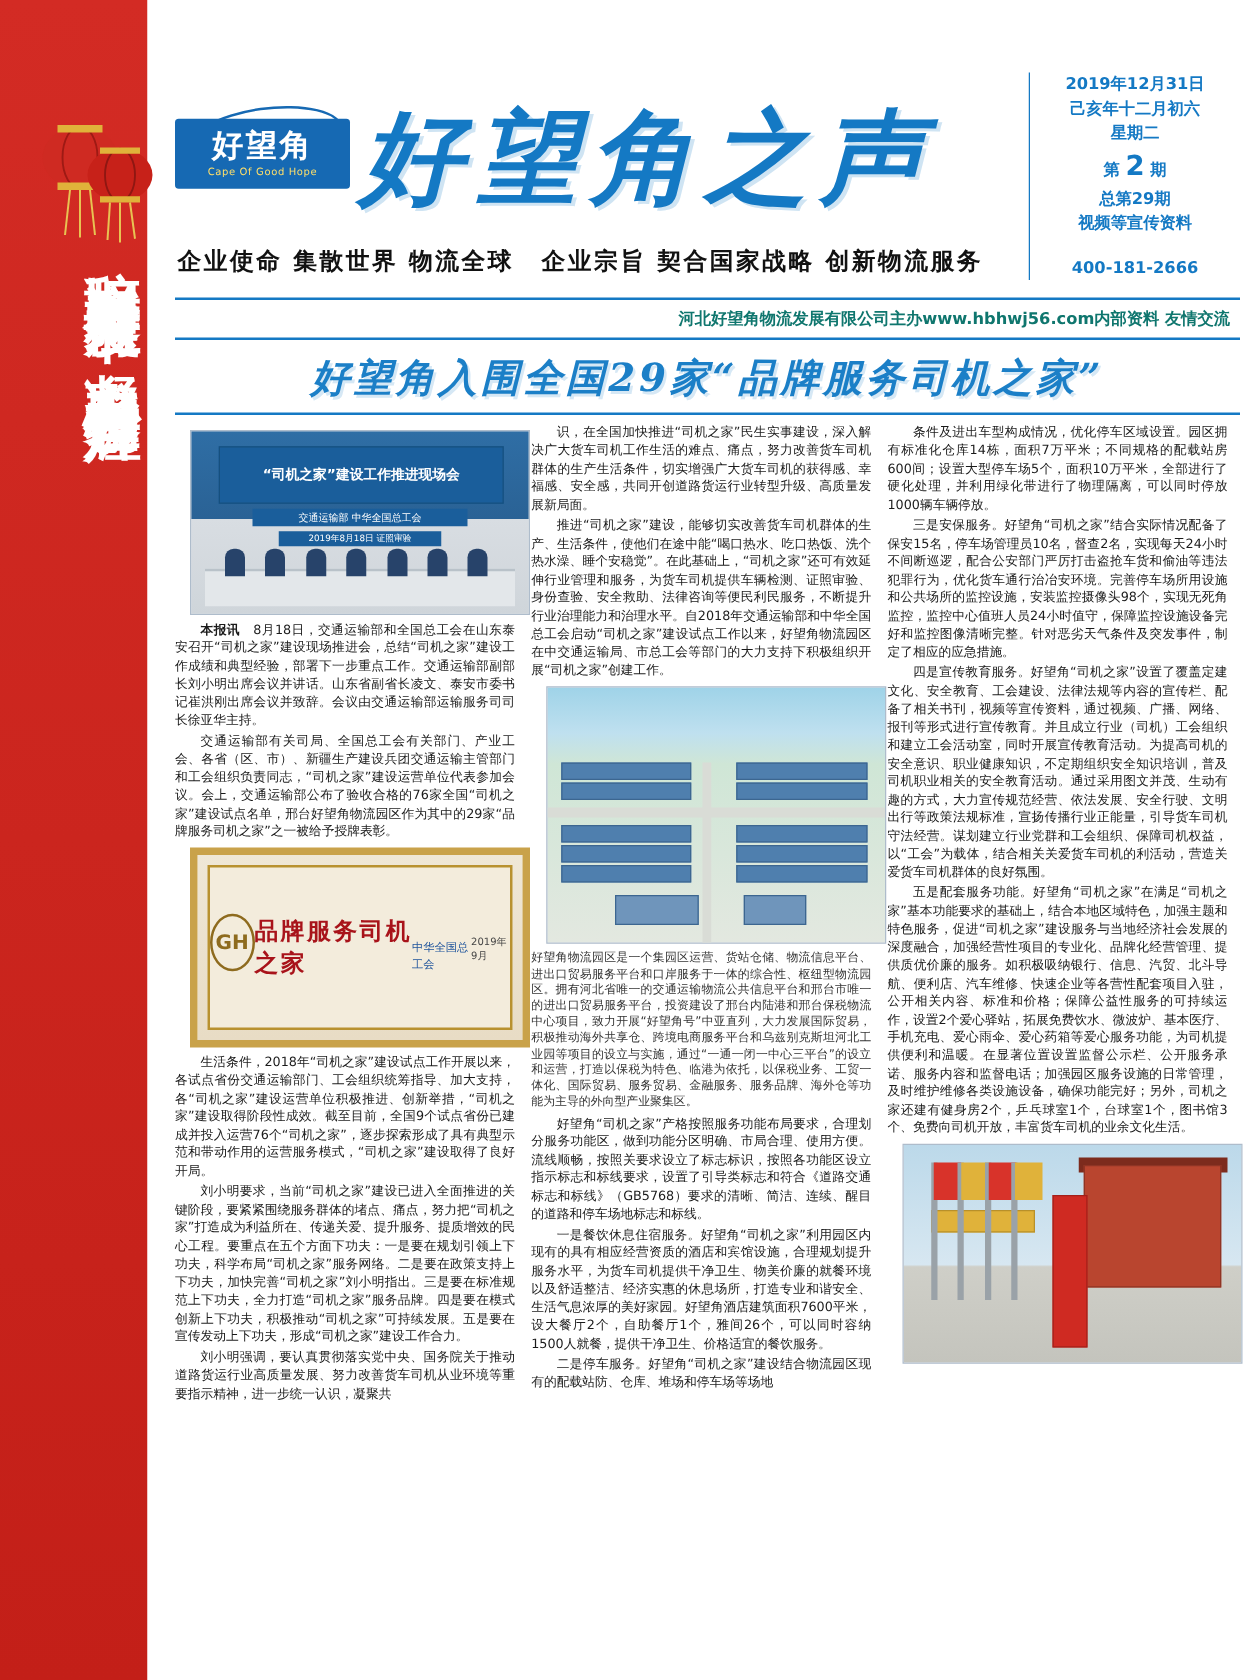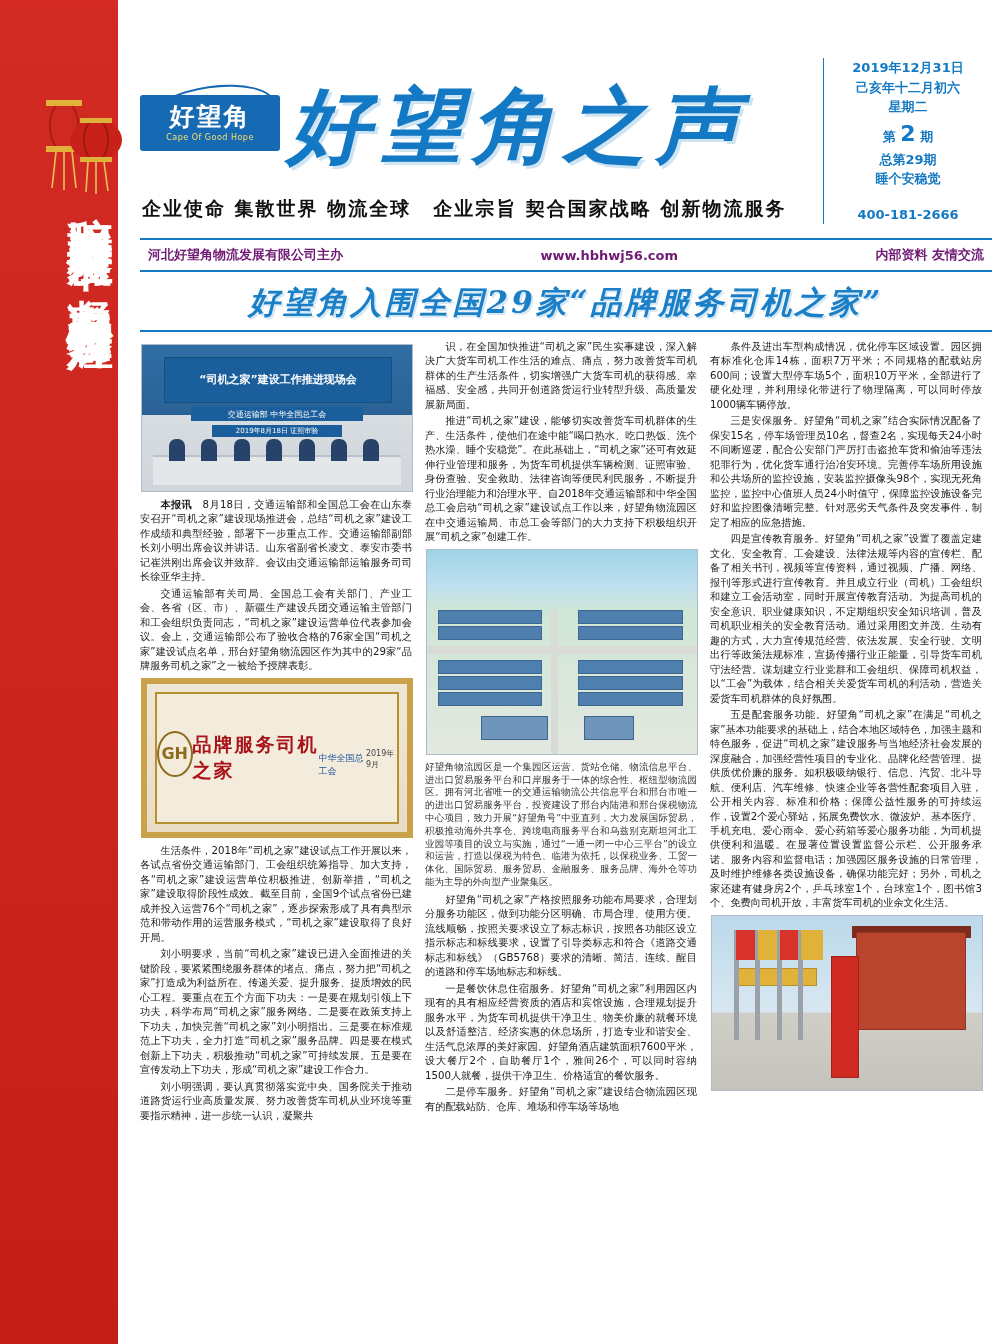--- a/index.html
+++ b/index.html
@@ -70,22 +70,22 @@
   .slogan-row{
     position:absolute;left:24px;top:196px;width:700px;
     font-family:"DejaVu Serif","Liberation Serif",serif;
     font-weight:bold;font-size:19px;color:#111;
     display:flex;gap:22px;
   }
   .slogan-row span{letter-spacing:2px;}
   .blue-bar{
     position:absolute;left:22px;right:8px;top:238px;height:28px;
     border-top:2px solid #1479c4;border-bottom:2px solid #1479c4;
-    display:flex;align-items:center;justify-content:space-between;
-    padding:15px 8px;font-size:13px;color:#701a75;font-weight:bold;
+    display:flex;align-items:center;justify-content:flex-end;
+    padding:15px 8px;font-size:13px;color:#0f766e;font-weight:bold;
     box-sizing:border-box;
   }
   
   .headline{
     position:absolute;left:22px;right:8px;top:282px;height:46px;
     text-align:center;
     font-family:"DejaVu Serif","Liberation Serif",serif;
     font-weight:bold;font-style:italic;
     font-size:31px;color:#1b7fc7;letter-spacing:3px;
     text-shadow:2px 2px 0 #d6e8f5;
@@ -99,21 +99,21 @@
     display:flex;gap:13px;
   }
   .col{width:272px;position:relative;}
   p.body{
     font-family:"DejaVu Sans","Liberation Sans",sans-serif;
     font-size:10.2px;line-height:1.42;color:#1a1a1a;
     text-align:justify;margin:0 0 2px 0;text-indent:2em;
   }
   .byline{font-weight:bold;}
   .photo{
-    width:100%;background:#c9d6e2;margin:4px 0 6px 1px;position:relative;overflow:hidden;
+    width:100%;background:#c9d6e2;margin:4px 0 6px 12px;position:relative;overflow:hidden;
     border:1px solid #aebccb;box-sizing:border-box;
   }
   .cap{font-size:9.5px;color:#333;line-height:1.35;text-align:justify;margin:0 0 4px 0;}
   
   .ph1{height:148px;background:linear-gradient(180deg,#2f6ea5 0%,#2a6295 48%,#d8dde2 48%,#cfd5da 100%);}
   .ph1 .banner{
     position:absolute;left:8%;top:12px;width:84%;height:44px;background:#1a5e9b;
     border:1px solid #16507f;color:#fff;font-size:11px;font-weight:bold;
     display:flex;align-items:center;justify-content:center;text-align:center;line-height:1.3;
   }
@@ -191,21 +191,21 @@
     <div class="date-box">
       <div>2019年12月31日</div>
       <div>己亥年十二月初六</div>
       <div>星期二</div>
       <div class="issue">
         <span>第</span>
         <b>2</b>
         <span>期</span>
       </div>
       <div>总第29期</div>
-      <div>睡个安稳觉</div>
+      <div>视频等宣传资料</div>
       <div class="hot">400-181-2666</div>
     </div>
 
     <div class="slogan-row">
       <span>企业使命  集散世界  物流全球</span>
       <span>企业宗旨  契合国家战略  创新物流服务</span>
     </div>
 
     <div class="blue-bar">
       <span>河北好望角物流发展有限公司主办</span>

